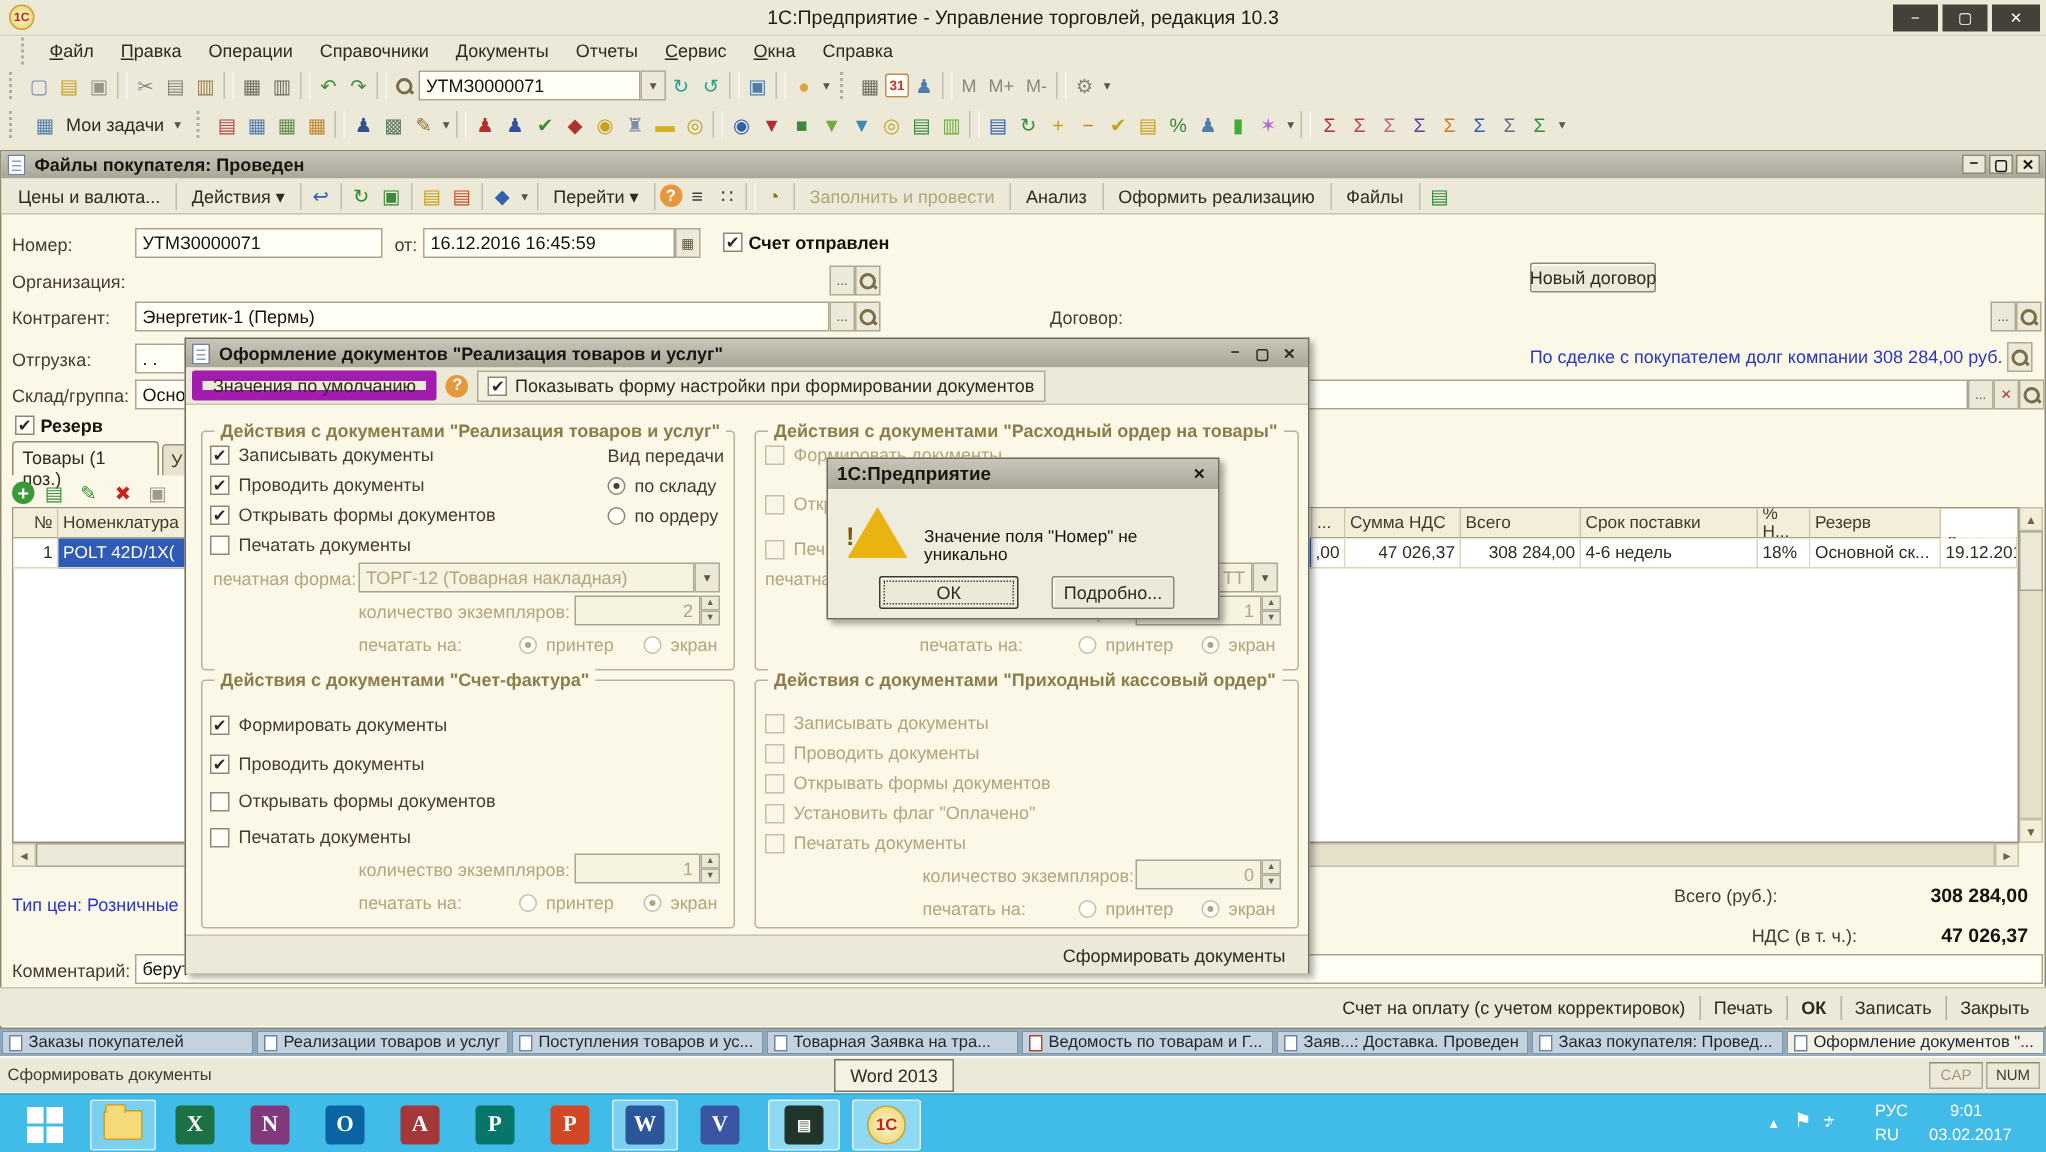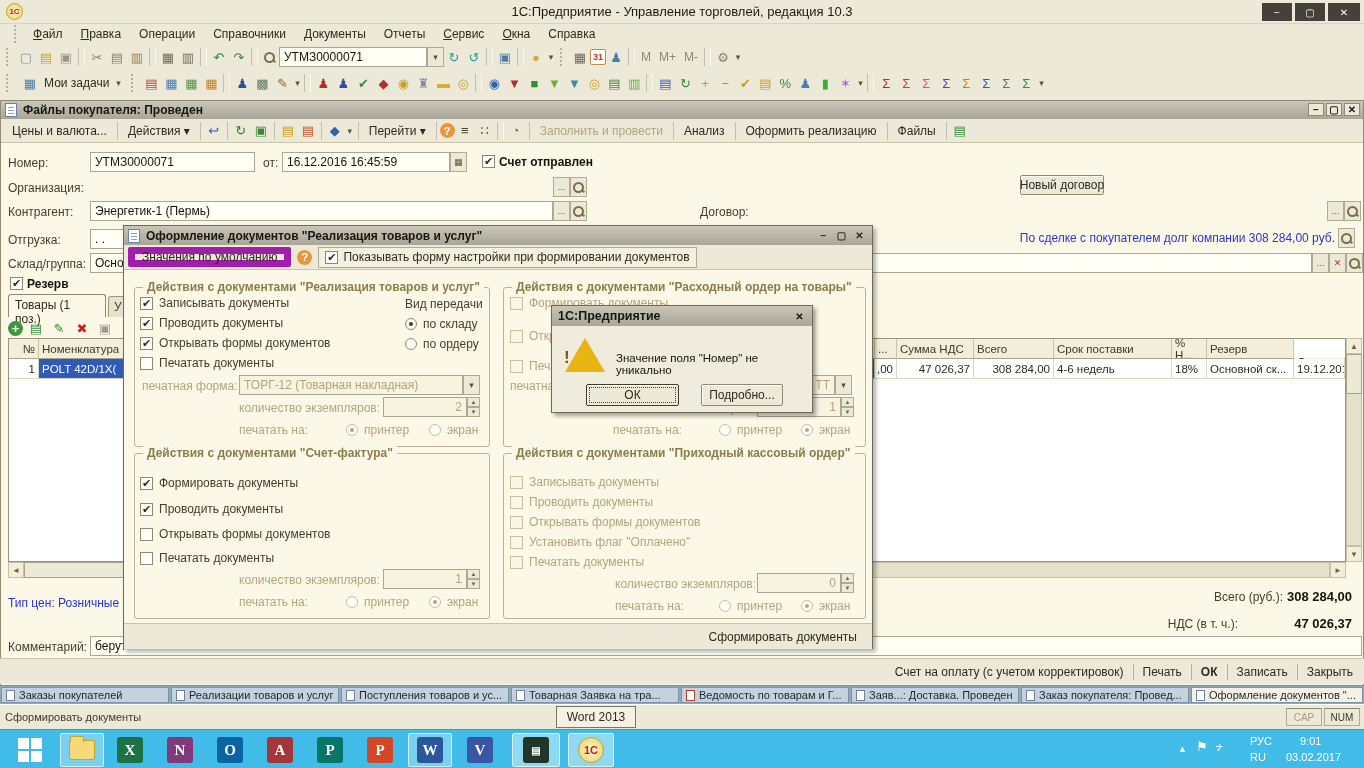--- a/index.html
+++ b/index.html
@@ -354,21 +354,21 @@
   <span class="r sb" style="left:1346px;top:338px;width:16px;height:16px">▲</span>
   <span class="r sbtr" style="left:1346px;top:354px;width:16px;height:192px"></span>
   <span class="r sbth" style="left:1346px;top:354px;width:16px;height:40px"></span>
   <span class="r sb" style="left:1346px;top:546px;width:16px;height:16px">▼</span>
   <span class="r sb" style="left:8px;top:562px;width:16px;height:16px">◄</span>
   <span class="r sbtr" style="left:24px;top:562px;width:1306px;height:16px"></span>
   <span class="r sbth" style="left:24px;top:562px;width:254px;height:16px"></span>
   <span class="r sb" style="left:1330px;top:562px;width:16px;height:16px">►</span>
 
   <span class="r blue" style="left:8px;top:596px">Тип цен: Розничные</span>
-  <span class="r lbl" style="left:1173px;top:590px;width:110px;text-align:right">Всего (руб.):</span>
+  <span class="r lbl" style="left:1116px;top:590px;width:110px;">Всего (руб.):</span>
   <span class="r bold" style="left:1240px;top:589px;width:112px;text-align:right;font-size:13px;color:#16130a">308 284,00</span>
   <span class="r lbl" style="left:1128px;top:617px;width:110px;text-align:right">НДС (в т. ч.):</span>
   <span class="r bold" style="left:1240px;top:616px;width:112px;text-align:right;font-size:13px;color:#16130a">47 026,37</span>
 
   <span class="r lbl" style="left:8px;top:640px">Комментарий:</span>
   <span class="r fld" style="left:90px;top:636px;width:1272px">берут</span>
 
   <div class="r bar" style="left:0;top:658px;width:1364px;height:26px;background:#ece9d8;border-top:1px solid #c9c4ae;justify-content:flex-end;padding-right:4px">
     <span class="txtbtn">Счет на оплату (с учетом корректировок)</span>
     <span class="fsep"></span>

